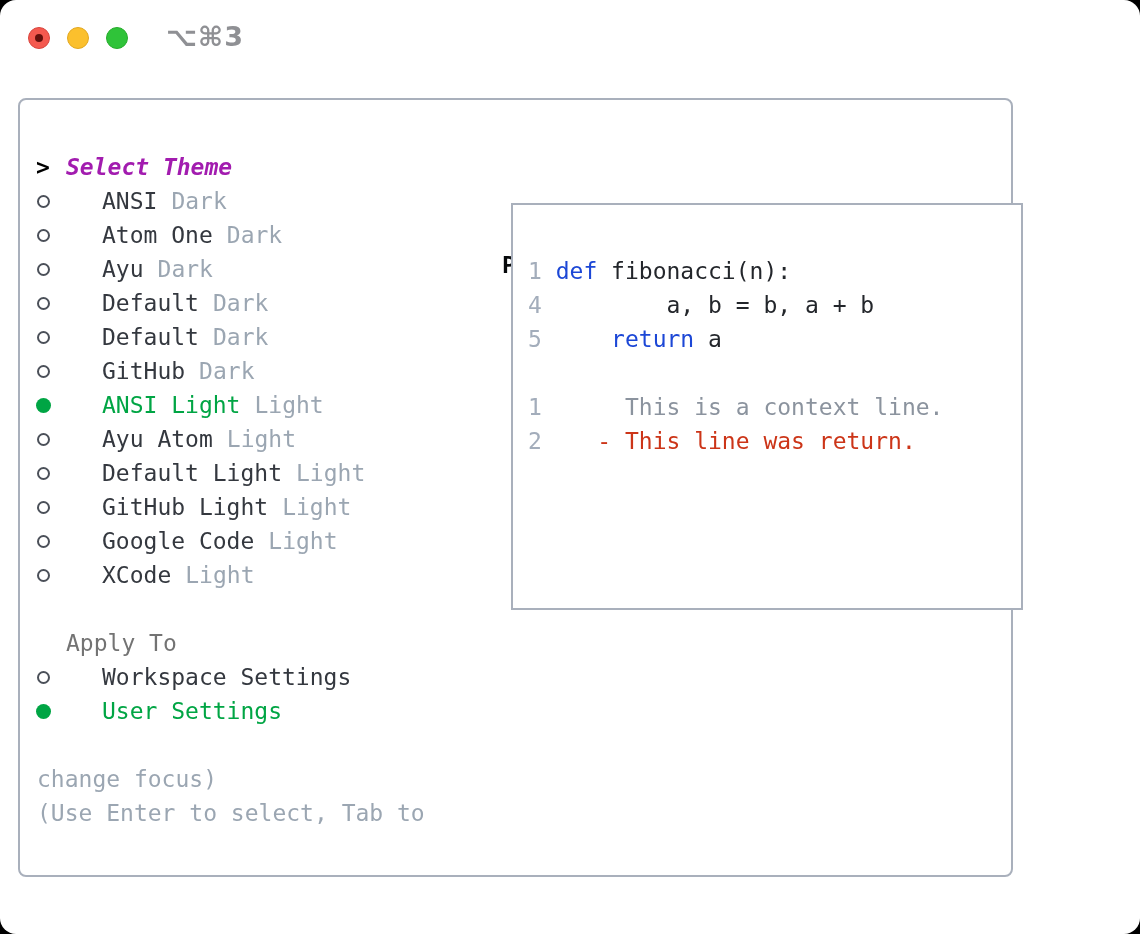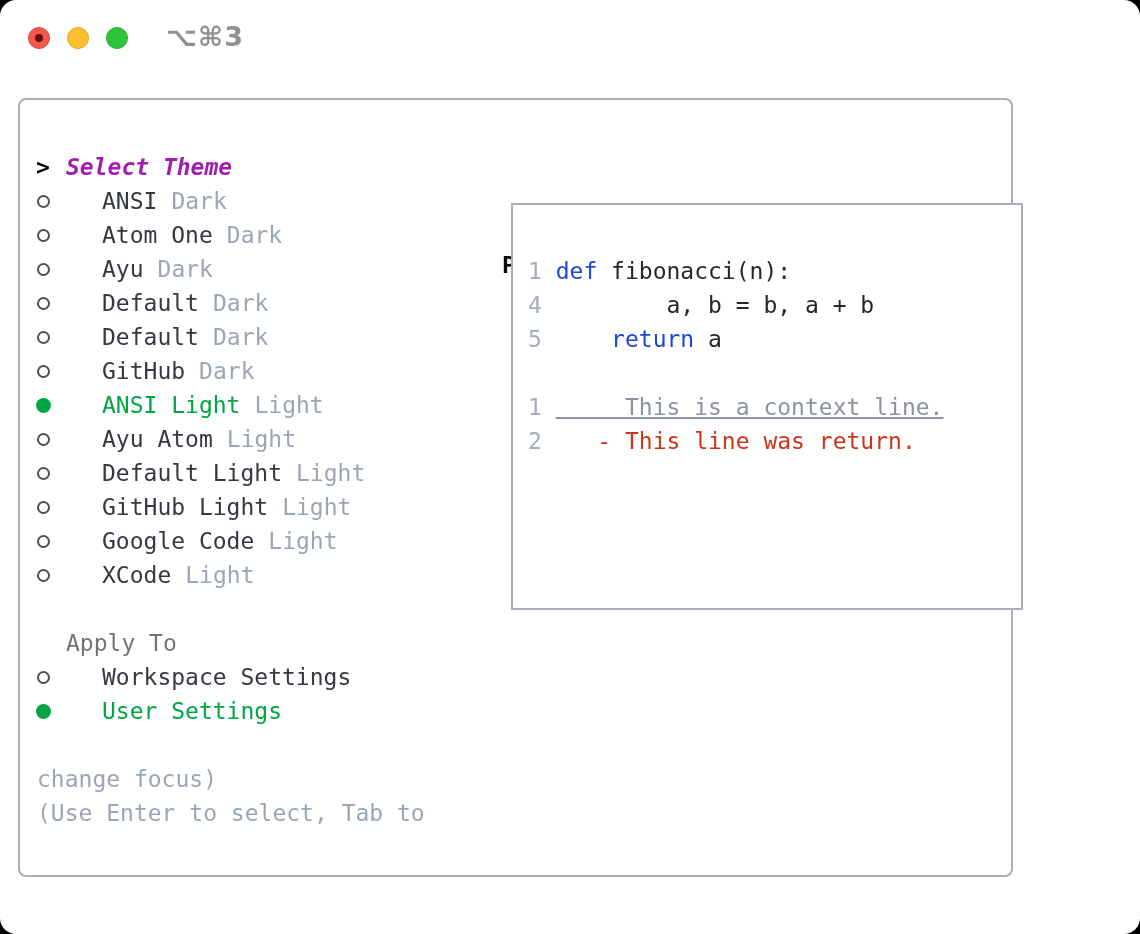--- a/index.html
+++ b/index.html
@@ -60,21 +60,21 @@
     position: absolute; left: 491px; top: 103px; width: 512px; height: 407px;
     border: 2px solid var(--border-gray); box-sizing: border-box;
     padding: 49px 12px 0 15px; overflow: hidden; background: #fff;
   }
   .code-line { height: 34px; line-height: 34px; white-space: pre; }
   .ln  { color: var(--line-number-gray); }
   .tk-fg  { color: var(--code-dark); }
   .tk-kw  { color: var(--keyword-blue); }
   .tk-num { color: var(--bright-green); }
   .tk-fn  { color: var(--function-cyan); }
-  .tk-ctx { color: var(--context-gray); text-decoration: underline; }
+  .tk-ctx { color: var(--context-gray); }
   .tk-del { color: var(--deleted-red); }
   .tk-add { color: var(--bright-green); }
 </style>
 </head>
 <body>
 
 <div class="titlebar">
   <div class="traffic red">
     <div class="inner-dot"></div>
   </div>

